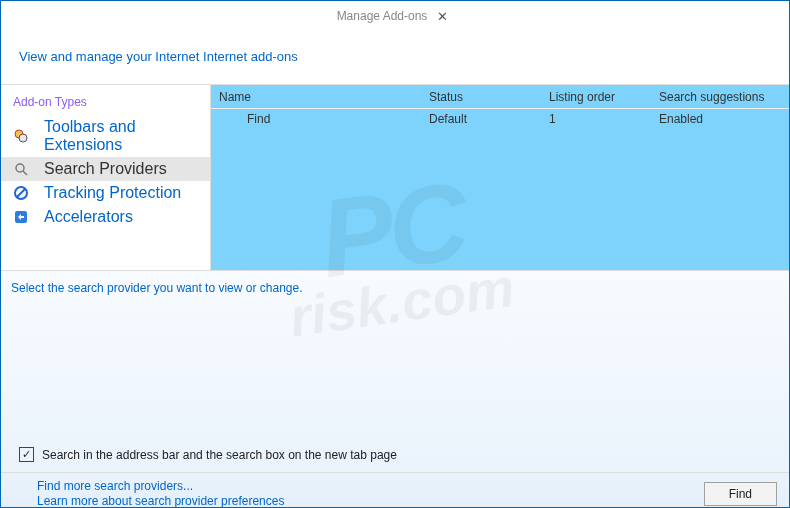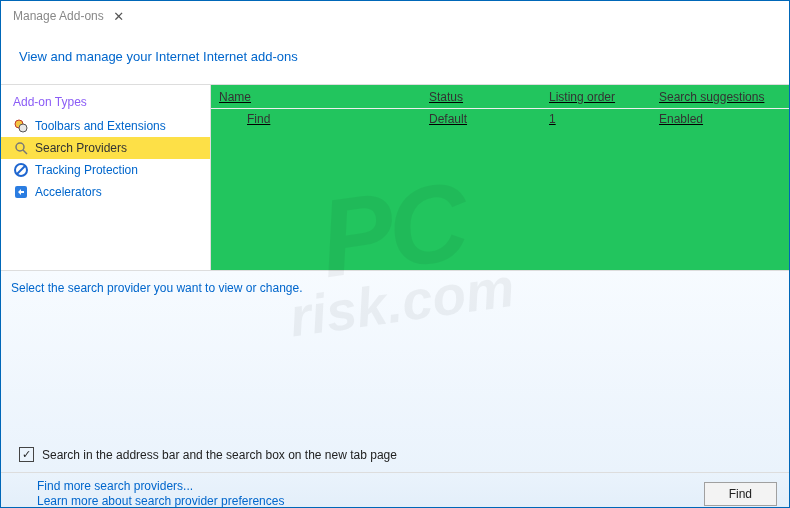--- a/index.html
+++ b/index.html
@@ -14,21 +14,21 @@
       width: 790px;
       height: 508px;
       border: 1px solid #0067b8;
       position: relative;
       overflow: hidden;
     }
     .title-bar {
       height: 30px;
       display: flex;
       align-items: center;
-      justify-content: flex-start;
+      justify-content: center;
       padding: 0 8px;
       color: #888;
       font-size: 12px;
     }
     .title-bar .title {
       padding-left: 4px;
     }
     .close-btn {
       width: 30px;
       height: 20px;
@@ -58,39 +58,38 @@
       color: #8b5cf6;
       font-size: 12px;
       padding: 10px 12px 6px 12px;
     }
     .sidebar-item {
       display: flex;
       align-items: center;
       padding: 3px 12px;
       cursor: pointer;
       color: #0066cc;
-      font-size: 12px;
-      gap: 6px;
+      font-size: 16px;
+      gap: 15px;
     }
     .sidebar-item.selected {
-      background: #fde047;
+      background: #e5e5e5;
       color: #333;
     }
     .sidebar-item .icon-box {
       width: 16px;
       height: 16px;
       flex-shrink: 0;
       display: inline-flex;
       align-items: center;
       justify-content: center;
     }
     .content-panel {
       flex: 1;
-      background: #22c55e;
-      text-decoration: underline;
+      background: #7dd3fc;
     }
     .col-headers {
       display: flex;
       height: 24px;
       align-items: center;
       font-size: 12px;
       color: #333;
       border-bottom: 1px solid #eee;
     }
     .col-headers > div {

